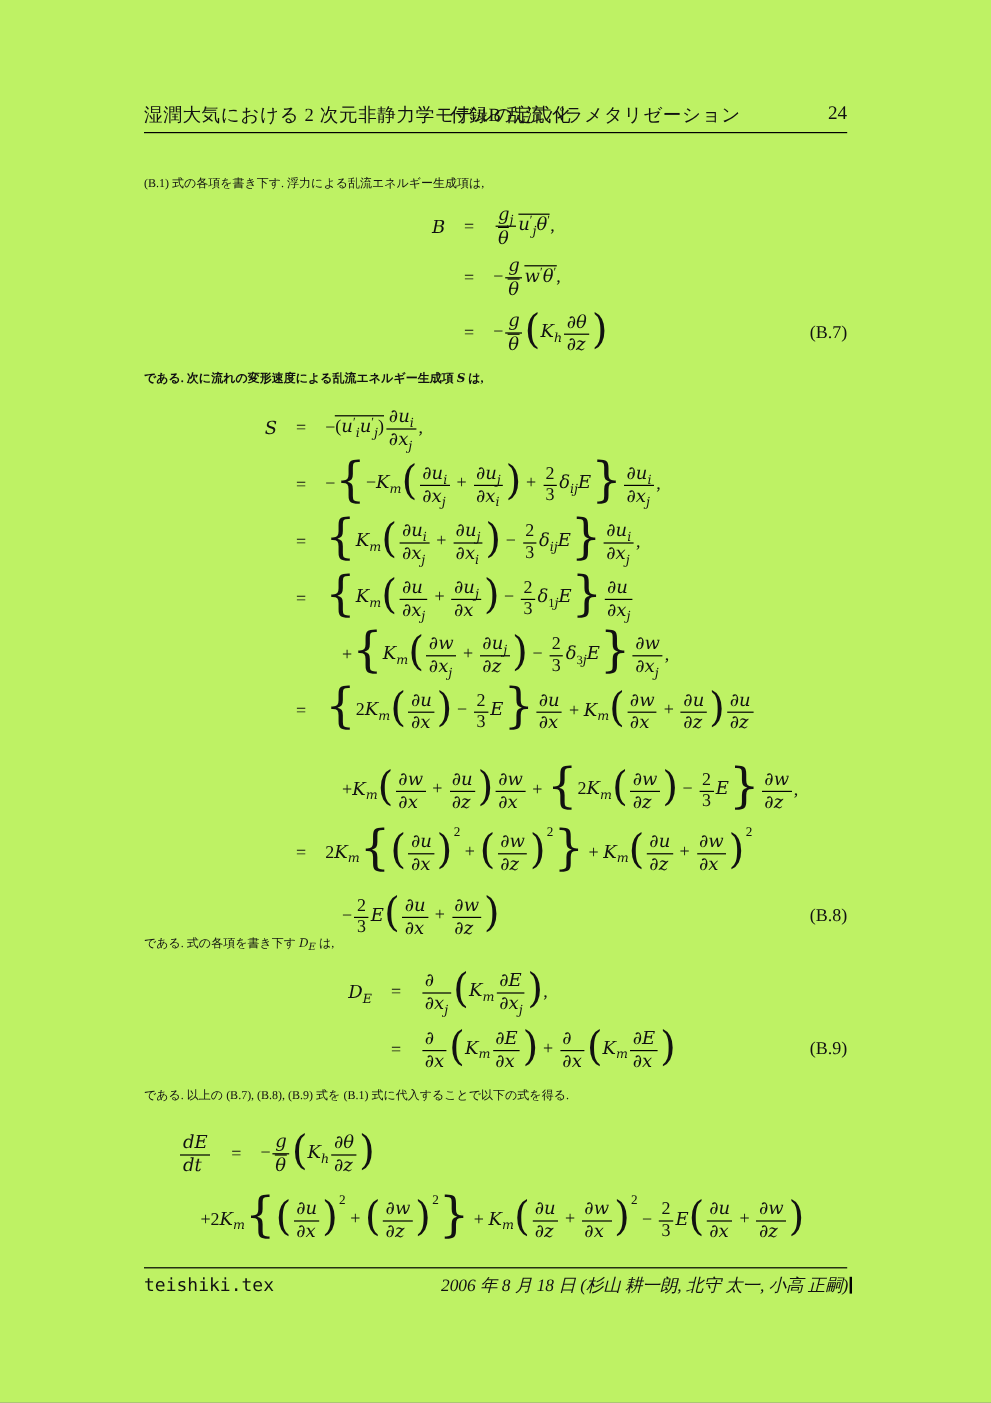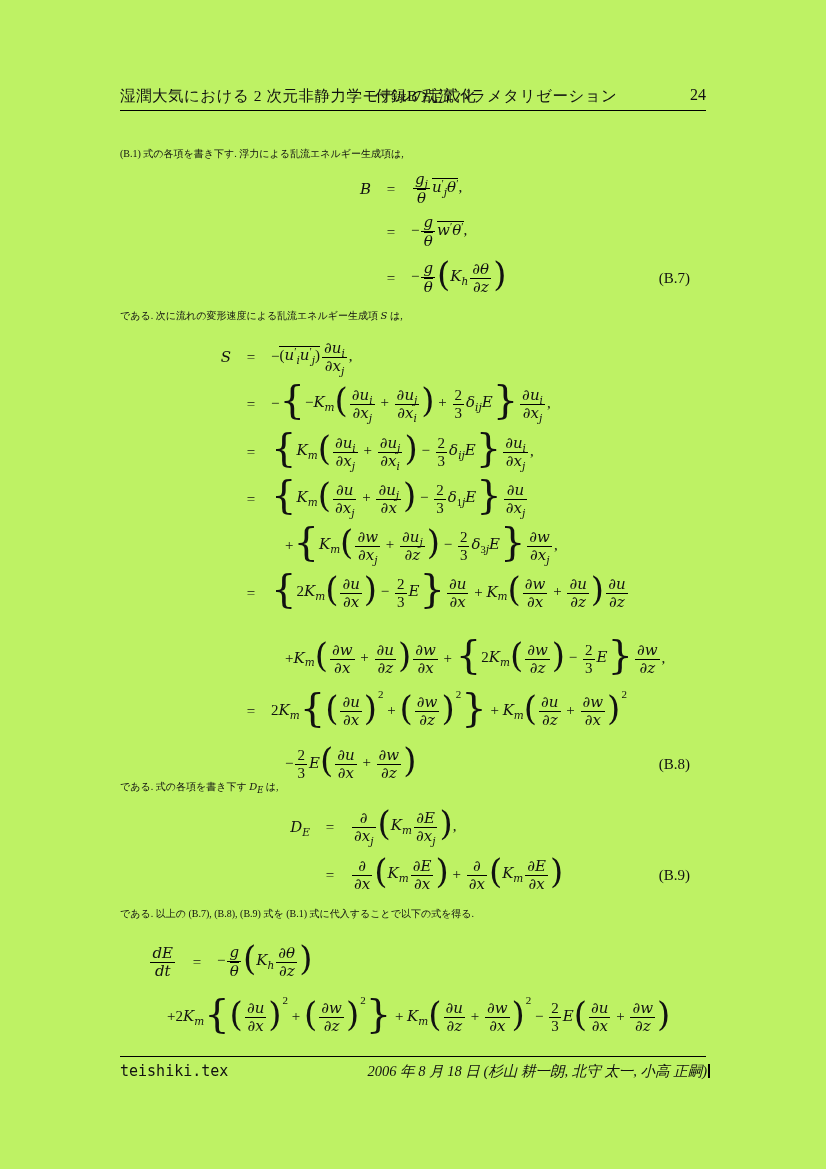--- a/index.html
+++ b/index.html
@@ -15,25 +15,25 @@
   .hdr-rule{position:absolute;top:110px;left:0;width:586px;border-top:1.2px solid #000;}
   
   .para{position:absolute;left:0;width:586px;font-size:10px;line-height:22px;white-space:pre-wrap;}
   .pmath{font-style:italic;font-family:"DejaVu Serif",serif;}
   
   .eqblock{position:absolute;left:0;width:586px;}
   .eqline{position:relative;display:flex;align-items:center;font-size:15px;}
   .lhs{display:inline-block;text-align:right;flex:none;}
   .rel{display:inline-block;width:40px;text-align:center;flex:none;}
   .mrow{display:inline-block;white-space:nowrap;}
-  .eqnum{position:absolute;right:16px;top:50%;transform:translateY(-50%);font-size:15px;}
+  .eqnum{position:absolute;right:0;top:50%;transform:translateY(-50%);font-size:15px;}
   
   .mi{font-style:italic;font-family:"DejaVu Serif",serif;}
   .mr{font-style:normal;white-space:pre;}
-  .mfrac{display:inline-block;vertical-align:middle;text-align:center;line-height:1.12;margin:0 2px;}
+  .mfrac{display:inline-block;vertical-align:middle;text-align:left;line-height:1.12;margin:0 2px;}
   .mfrac .num,.mfrac .den{display:block;padding:0 2px;}
   .mfrac .den{border-top:1px solid #000;}
   .msb{font-size:10.5px;vertical-align:-4px;line-height:0;}
   .msp{font-size:10.5px;vertical-align:5px;line-height:0;}
   .msp2{font-size:11px;vertical-align:17px;line-height:0;margin-left:1px;}
   .mov{display:inline-block;border-top:1px solid #000;padding-top:1px;line-height:1.05;}
   .mdl{white-space:nowrap;}
   .dg{line-height:0;font-family:"DejaVu Serif",serif;font-weight:400;}
   .dg.s2{font-size:34px;vertical-align:-5px;}
   .dg.s3{font-size:40px;vertical-align:-6px;}
@@ -71,21 +71,21 @@
           <span class="mrow"><span class="mr">−</span><span class="mfrac"><span class="num"><span class="mi">g</span></span><span class="den"><span class="mov"><span class="mi">θ</span></span></span></span><span class="mov"><span class="mi">w</span><span class="msp"><span class="mr">′</span></span><span class="mi">θ</span><span class="msp"><span class="mr">′</span></span></span><span class="mr">,</span></span>
         </div>
         <div class="eqline" style="height: 48px; padding-left: 225px;">
           <span class="lhs" style="width: 26px;"></span>
           <span class="rel">=</span>
           <span class="mrow"><span class="mr">−</span><span class="mfrac"><span class="num"><span class="mi">g</span></span><span class="den"><span class="mov"><span class="mi">θ</span></span></span></span><span class="mdl"><span class="dg s2">(</span><span class="mi">K</span><span class="msb"><span class="mi">h</span></span><span class="mfrac"><span class="num"><span class="mi">∂</span><span class="mi">θ</span></span><span class="den"><span class="mi">∂</span><span class="mi">z</span></span></span><span class="dg s2">)</span></span></span>
           <span class="eqnum">(B.7)</span>
         </div>
       </div>
 
-    <div class="para" style="top:305px;"><span>である. 次に流れの変形速度による乱流エネルギー生成項 </span><span class="pmath">S</span><span> は,</span></div>
+    <div class="para" style="top:305px;font-weight:bold;"><span>である. 次に流れの変形速度による乱流エネルギー生成項 </span><span class="pmath">S</span><span> は,</span></div>
 
     <div class="eqblock" style="top:334px;">
         <div class="eqline" style="height: 46px; padding-left: 85px;">
           <span class="lhs" style="width: 26px;"><span class="mi">S</span></span>
           <span class="rel">=</span>
           <span class="mrow"><span class="mr">−</span><span class="mov"><span class="mr">(</span><span class="mi">u</span><span class="msp"><span class="mr">′</span></span><span class="msb"><span class="mi">i</span></span><span class="mi">u</span><span class="msp"><span class="mr">′</span></span><span class="msb"><span class="mi">j</span></span><span class="mr">)</span></span><span class="mfrac"><span class="num"><span class="mi">∂</span><span class="mi">u</span><span class="msb"><span class="mi">i</span></span></span><span class="den"><span class="mi">∂</span><span class="mi">x</span><span class="msb"><span class="mi">j</span></span></span></span><span class="mr">,</span></span>
         </div>
         <div class="eqline" style="height: 48px; padding-left: 85px;">
           <span class="lhs" style="width: 26px;"></span>
           <span class="rel">=</span>

